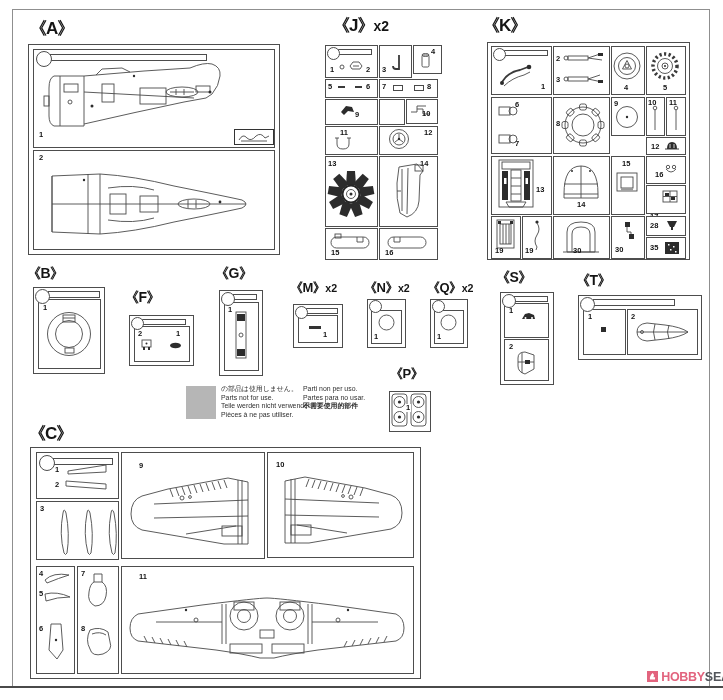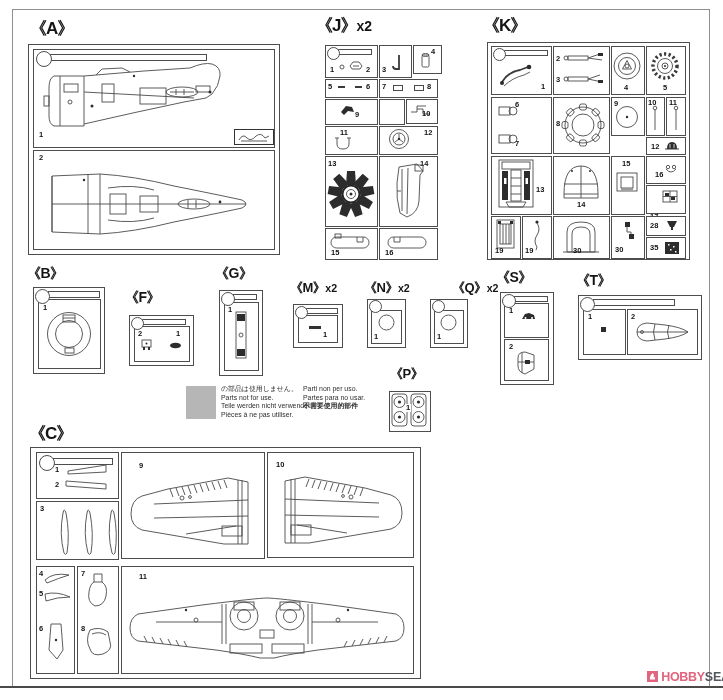--- a/index.html
+++ b/index.html
@@ -72,21 +72,21 @@
     <path class="ln" d="M44,10 L44,70 M56,10 L56,70"></path>
     <rect class="ln" x="66" y="30" width="16" height="20"></rect>
     <rect class="ln" x="96" y="32" width="18" height="16"></rect>
     <ellipse class="ln" cx="150" cy="40" rx="16" ry="5"></ellipse>
     <path class="ln" d="M144,36 L144,44 M152,36 L152,44"></path>
     <path class="ln" d="M64,24 Q90,20 110,26 M64,56 Q90,60 110,54"></path>
     <circle class="fl" cx="176" cy="38" r="1.4"></circle>
     <circle class="fl" cx="40" cy="16" r="1.2"></circle>
   </svg>
 
-  <div class="title t16" style="left:316px;top:17px"><span>《J》</span><span class="mult">x2</span></div>
+  <div class="title t16" style="left:333px;top:17px"><span>《J》</span><span class="mult">x2</span></div>
   <div class="cell" style="left:325px;top:45px;width:51px;height:31px"></div>
   <div class="tabc" style="left:327px;top:47px;width:11px;height:11px"></div>
   <div class="runner" style="left:338px;top:49px;width:32px;height:4px"></div>
   <div class="pn" style="left:330px;top:66px">1</div>
   <svg width="8" height="8" style="left:338px;top:63px">
       <circle class="ln" cx="4" cy="4" r="2"></circle>
     </svg>
   <svg width="16" height="10" style="left:348px;top:60px">
       <polygon class="ln" points="2,6 5,2 11,2 14,6 12,9 4,9"></polygon>
       <line class="ln" x1="5" y1="6" x2="11" y2="6"></line>
@@ -419,21 +419,21 @@
 
   <div class="title t13" style="left:364px;top:281px"><span>《N》</span><span class="mult">x2</span></div>
   <div class="box" style="left:367px;top:299px;width:37px;height:47px"></div>
   <div class="tabc" style="left:369px;top:300px;width:11px;height:11px"></div>
   <div class="cell" style="left:371px;top:310px;width:29px;height:32px"></div>
   <svg width="17" height="17" style="left:378px;top:314px">
       <circle class="ln" cx="8.5" cy="8.5" r="7.5"></circle>
     </svg>
   <div class="pn" style="left:374px;top:333px">1</div>
 
-  <div class="title t13" style="left:452px;top:281px"><span>《Q》</span><span class="mult">x2</span></div>
+  <div class="title t13" style="left:427px;top:281px"><span>《Q》</span><span class="mult">x2</span></div>
   <div class="box" style="left:430px;top:299px;width:36px;height:47px"></div>
   <div class="tabc" style="left:432px;top:300px;width:11px;height:11px"></div>
   <div class="cell" style="left:434px;top:310px;width:28px;height:32px"></div>
   <svg width="17" height="17" style="left:440px;top:314px">
       <circle class="ln" cx="8.5" cy="8.5" r="7.5"></circle>
     </svg>
   <div class="pn" style="left:437px;top:333px">1</div>
 
   <div class="title t14" style="left:496px;top:270px"><span>《S》</span><span class="mult"></span></div>
   <div class="box" style="left:500px;top:292px;width:52px;height:91px"></div>

